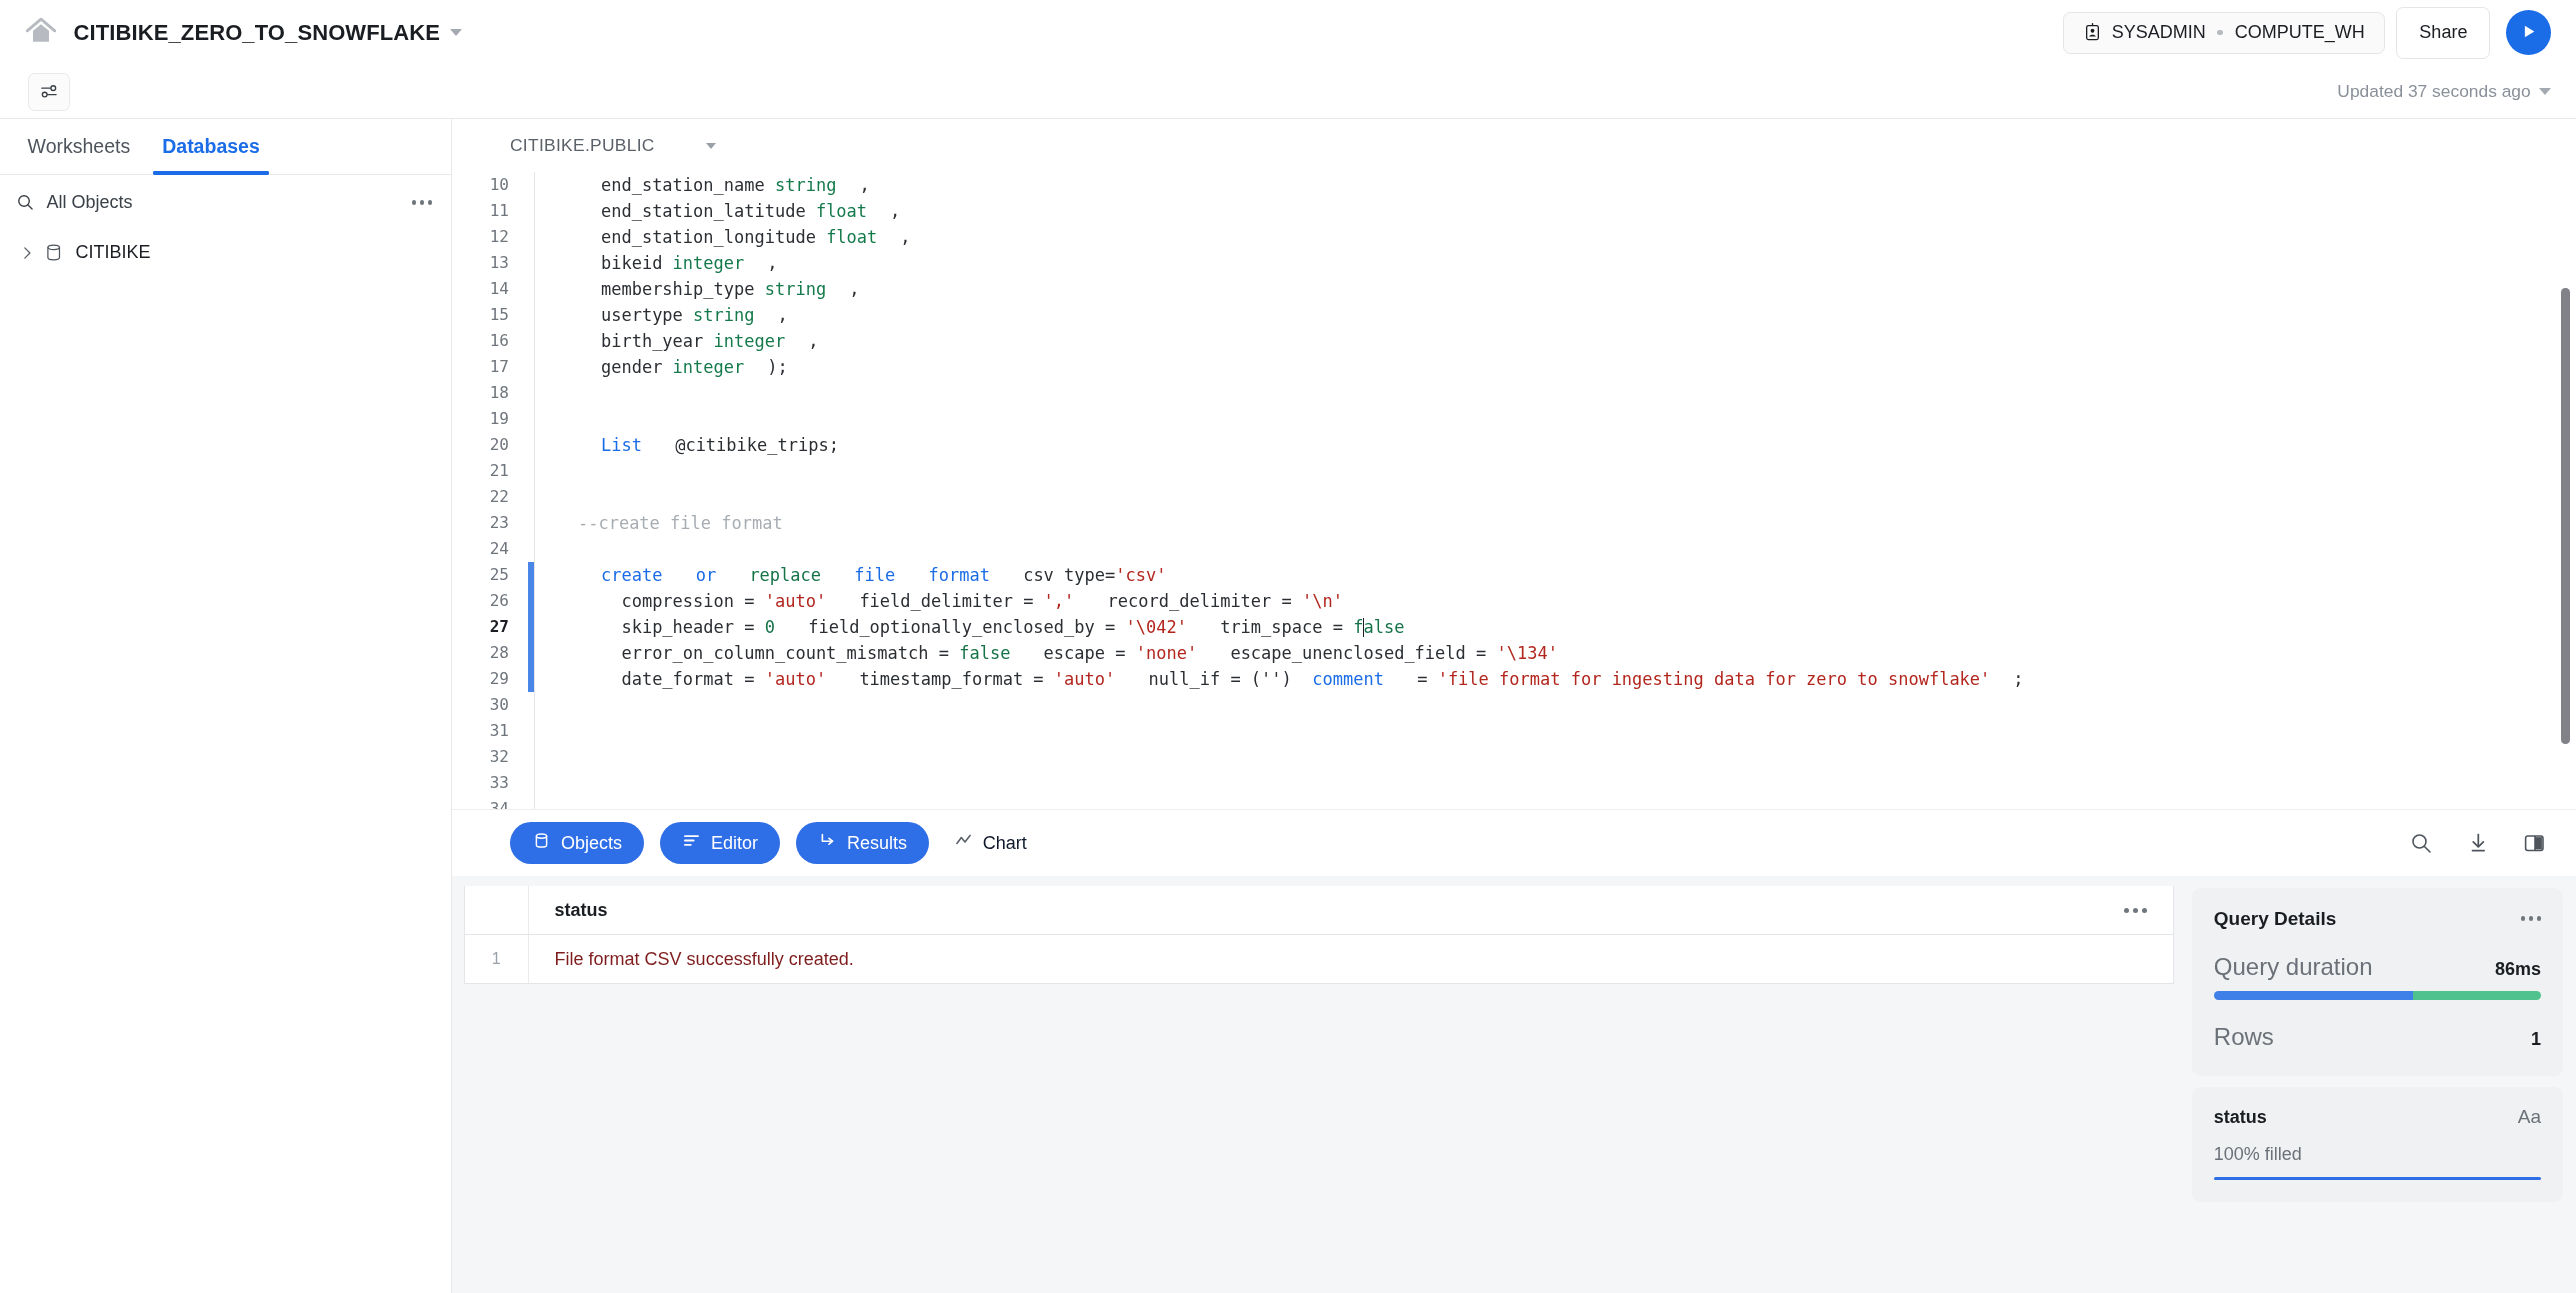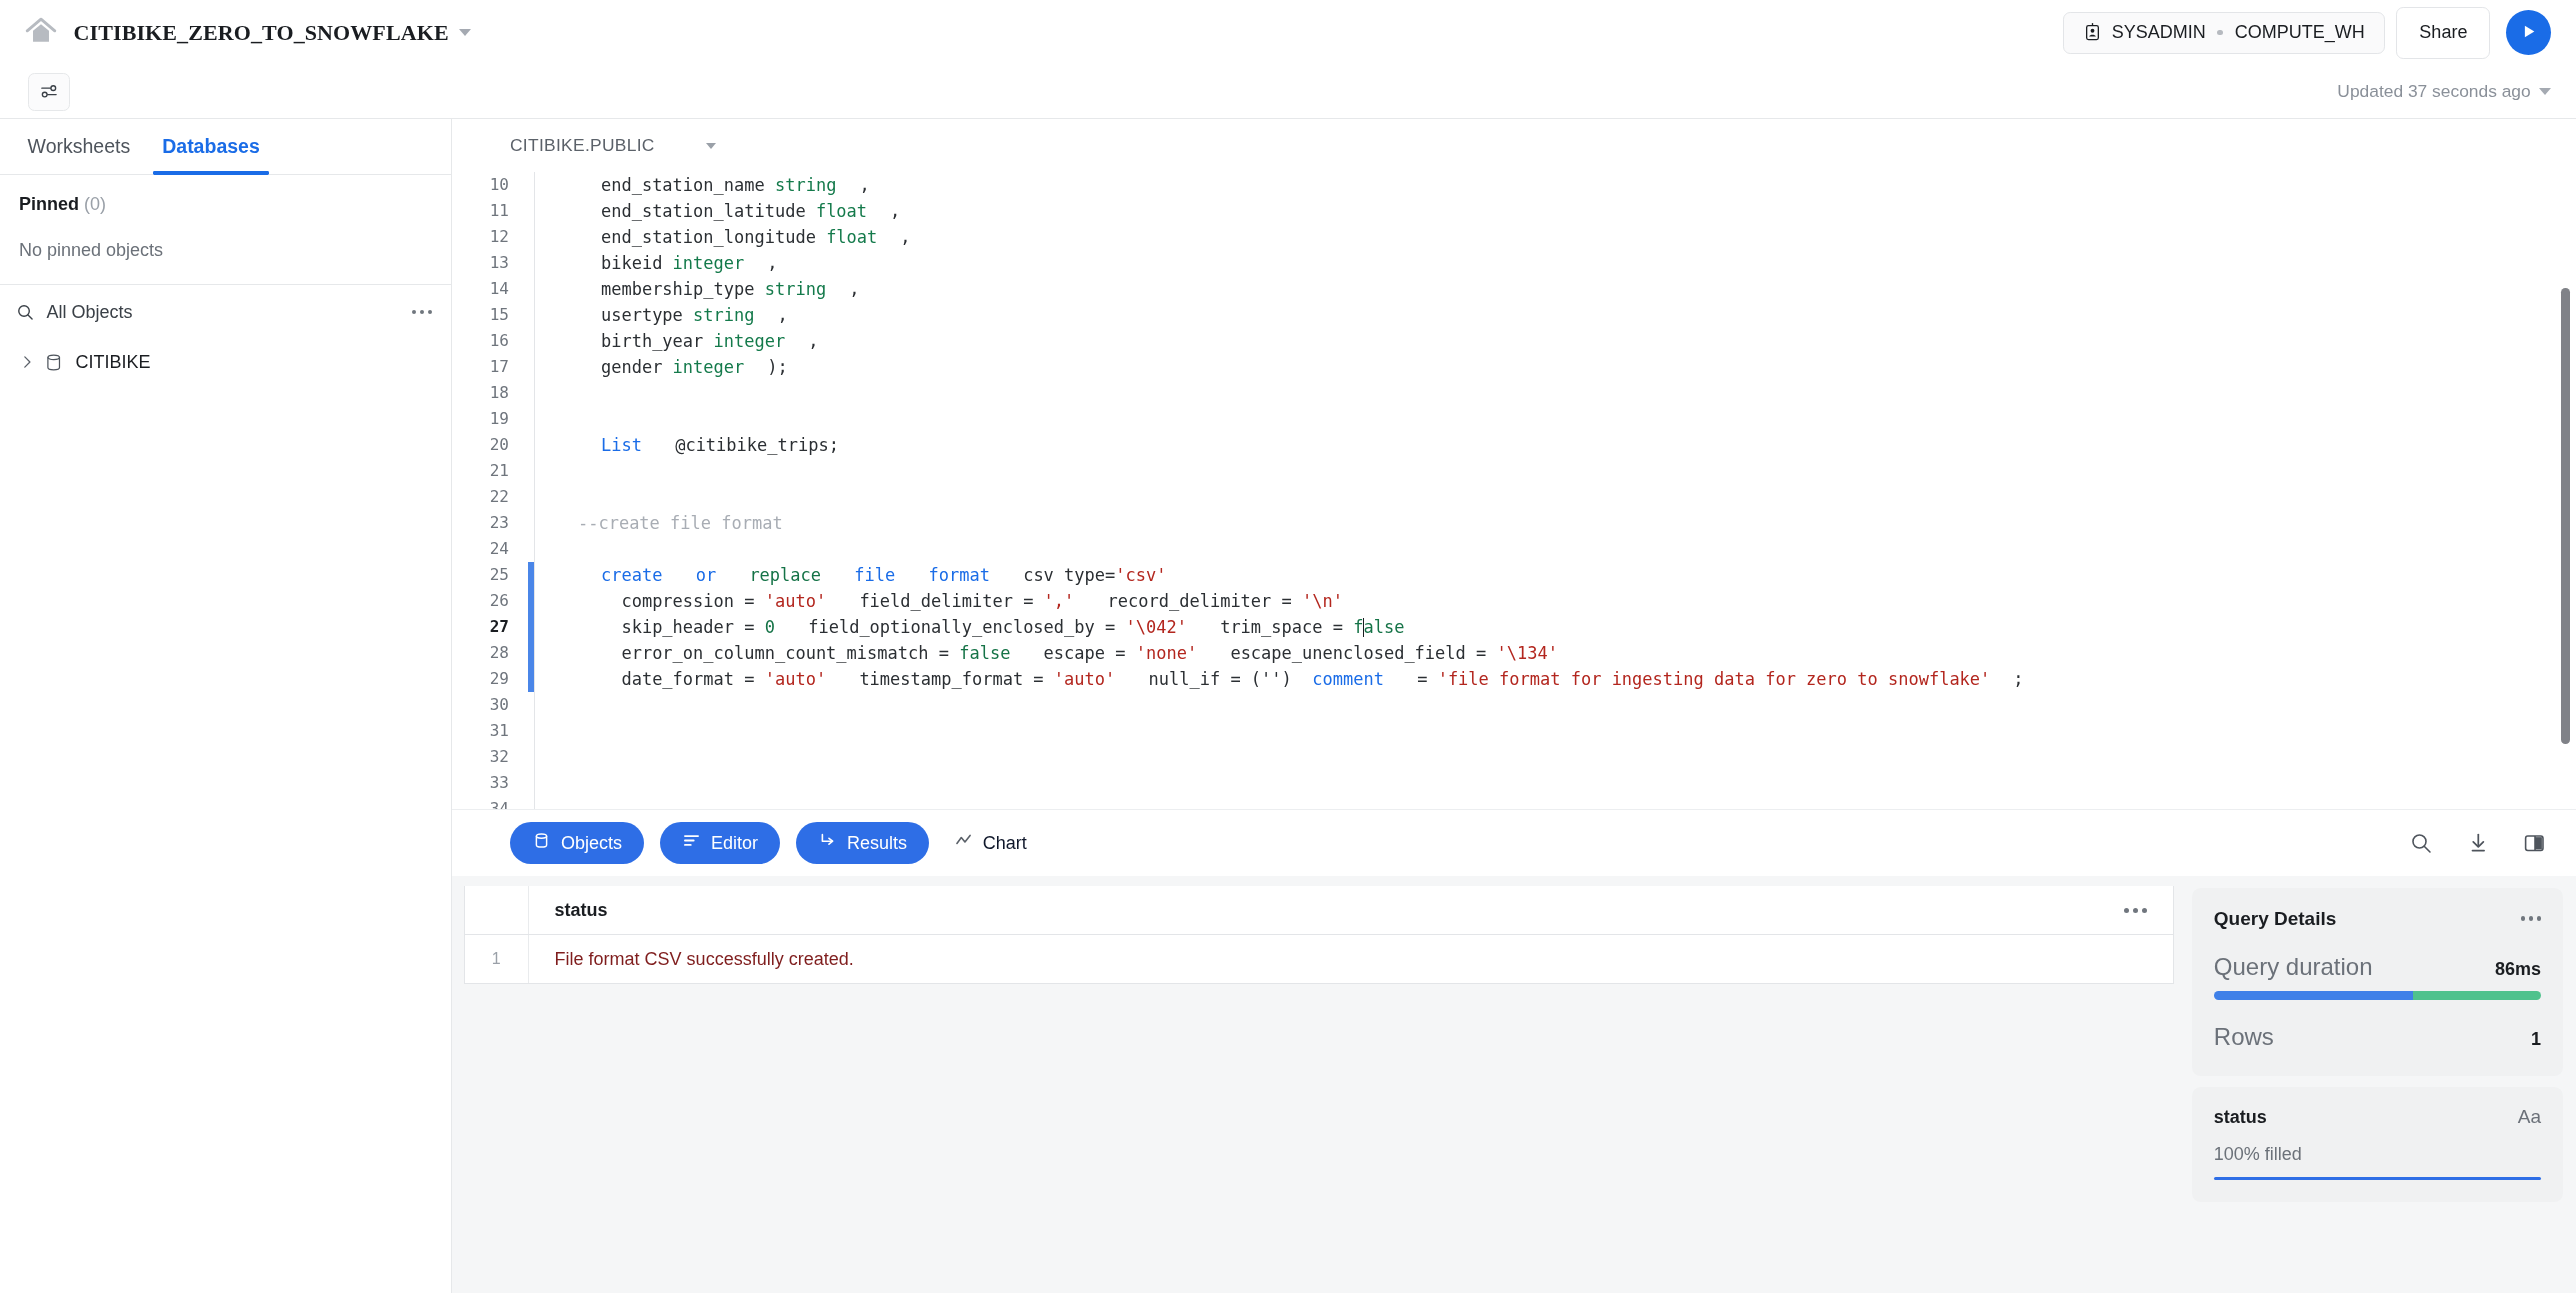--- a/index.html
+++ b/index.html
@@ -20,21 +20,21 @@
     background: #fff;
   }
   .home-btn {
     width: 43px; height: 43px;
     display: flex; align-items: center; justify-content: center;
     border-radius: 5.8px; cursor: pointer;
   }
   .home-btn svg { width: 32px; height: 29px; }
   .ws-title {
     font-size: 22px; font-weight: 600; letter-spacing: 0.1px;
-    color: #1a1d21; margin-left: 11.6px; white-space: nowrap; font-family: Liberation Serif, serif;
+    color: #1a1d21; margin-left: 11.6px; white-space: nowrap;
   }
   .caret-down {
     width: 0; height: 0; margin-left: 10px;
     border-left: 6.5px solid transparent; border-right: 6.5px solid transparent;
     border-top: 7.2px solid #a5aab2; display: inline-block; vertical-align: middle;
   }
   .topbar-spacer { flex: 1 1 auto; }
   .ctx-pill {
     display: flex; align-items: center; gap: 0;
     height: 42px; padding: 0 19px;
@@ -268,27 +268,20 @@
 
   <div class="body-row">
 
     <div class="leftpanel">
 
       <div class="tabs-row">
         <div class="tab">Worksheets</div>
         <div class="tab active">Databases</div>
       </div>
 
-      <div class="pinned-sec">
-        <div class="pinned-hdr">
-          <b>Pinned</b>
-          <span>(0)</span>
-        </div>
-        <div class="pinned-empty">No pinned objects</div>
-      </div>
 
       <div class="objects-row">
         <span class="magn">
           <svg viewBox="0 0 26 26" fill="none" xmlns="http://www.w3.org/2000/svg">
             <circle cx="11" cy="11" r="7.2" stroke="#3a4047" stroke-width="1.9"></circle>
             <path d="M16.4 16.4 L22 22" stroke="#3a4047" stroke-width="1.9" stroke-linecap="round"></path>
           </svg>
         </span>
         <span class="objects-label">All Objects</span>
         <span class="dots-h">

